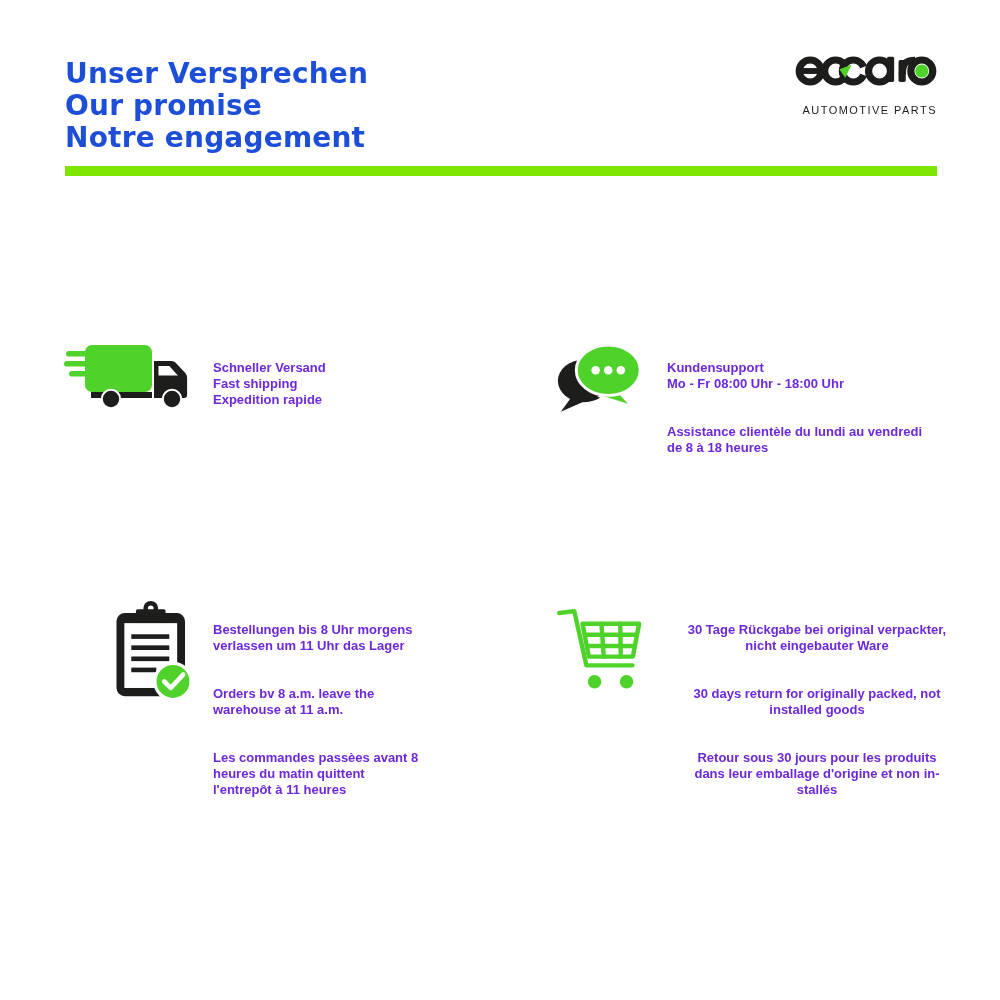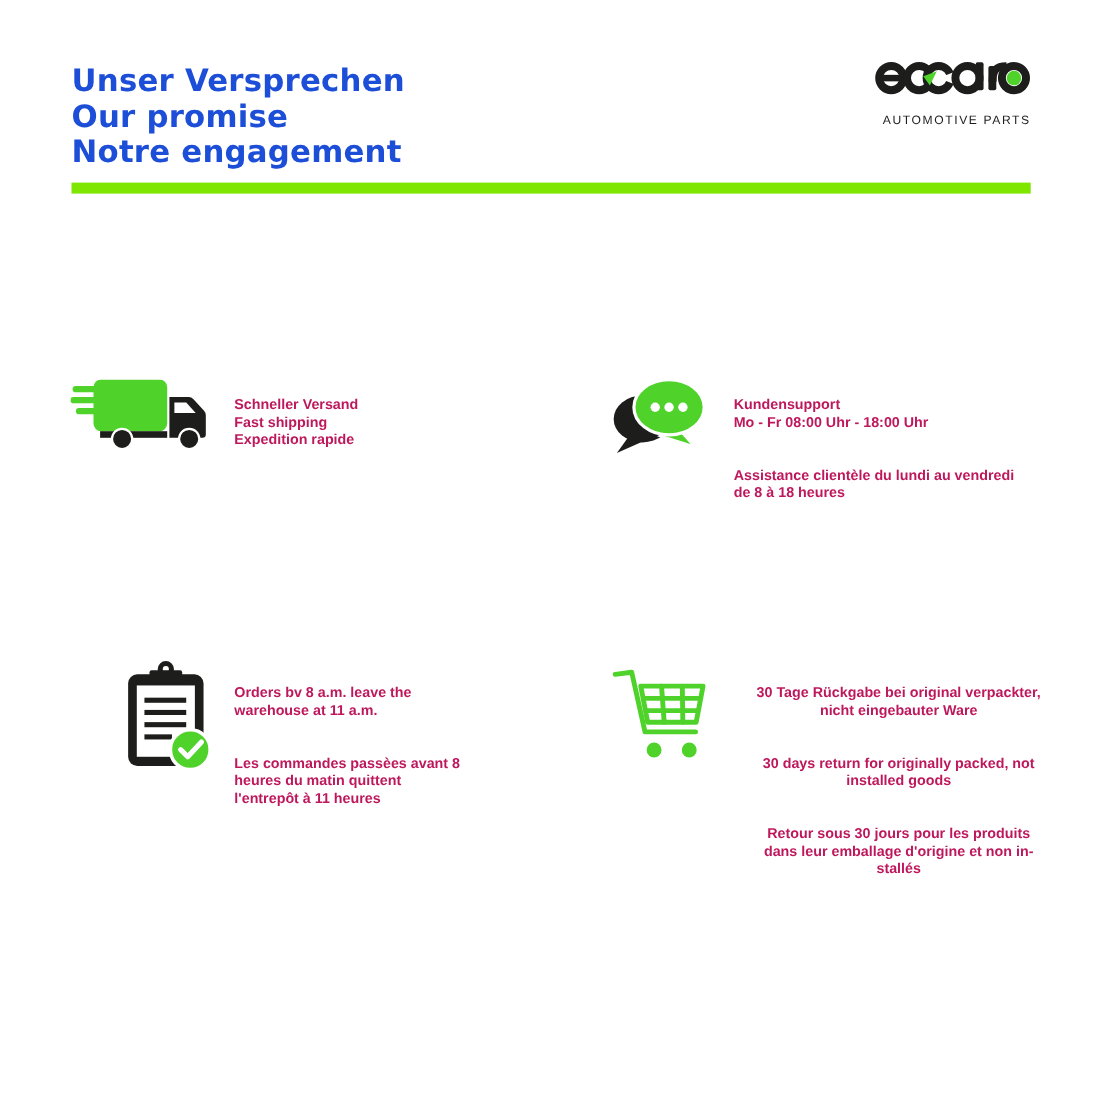--- a/index.html
+++ b/index.html
@@ -17,21 +17,21 @@
 
   
   .logo{right:63px;top:52px;width:144px;text-align:right;}
   .logo-word-svg{width:142px;height:38px;display:block;margin-left:auto;}
   .logo-tagline{
     font-size:11px;letter-spacing:1.45px;color:#1d1d1b;
     margin-top:14px;white-space:nowrap;font-weight:400;
   }
 
   
-  .sec-text{font-size:13px;line-height:16px;font-weight:bold;color:#be185d;white-space:pre-line;}
+  .sec-text{font-size:13px;line-height:16px;font-weight:bold;color:#6d28d9;white-space:pre-line;}
   .sec-text p{margin:0 0 16px 0;}
   .t1{left:213px;top:344px;width:310px;}
   .t2{left:667px;top:344px;width:300px;}
   .t3{left:213px;top:606px;width:300px;}
   .t4{left:667px;top:606px;width:300px;text-align:center;}
 
   
   .i-truck{left:64px;top:345px;}
   .i-chat{left:554px;top:338px;}
   .i-clip{left:110px;top:598px;}
@@ -119,20 +119,22 @@
     <rect x="28" y="11" width="32" height="13" rx="2" fill="#1d1d1b"></rect>
     <rect x="23" y="38" width="41" height="5" fill="#1d1d1b"></rect>
     <rect x="23" y="50" width="41" height="5" fill="#1d1d1b"></rect>
     <rect x="23" y="62" width="41" height="5" fill="#1d1d1b"></rect>
     <rect x="23" y="74" width="27" height="5" fill="#1d1d1b"></rect>
     <circle cx="68" cy="89" r="19.5" fill="#4fd32b" stroke="#ffffff" stroke-width="3.5"></circle>
     <path d="M58.5 89 l7 7 l13.5 -14.5" fill="none" stroke="#ffffff" stroke-width="5" stroke-linecap="round" stroke-linejoin="round"></path>
   </svg>
 </div>
 <div class="abs sec-text t3">
+  <p>Bestellungen bis 8 Uhr morgens
+verlassen um 11 Uhr das Lager</p>
   <p>Orders bv 8 a.m. leave the
 warehouse at 11 a.m.</p>
   <p>Les commandes passèes avant 8
 heures du matin quittent
 l'entrepôt à 11 heures</p>
 </div>
 
 <div class="abs i-cart">
   <svg width="92" height="99" viewBox="0 0 95 102">
     <g fill="none" stroke="#4fd32b" stroke-width="4.6" stroke-linecap="round" stroke-linejoin="round">

